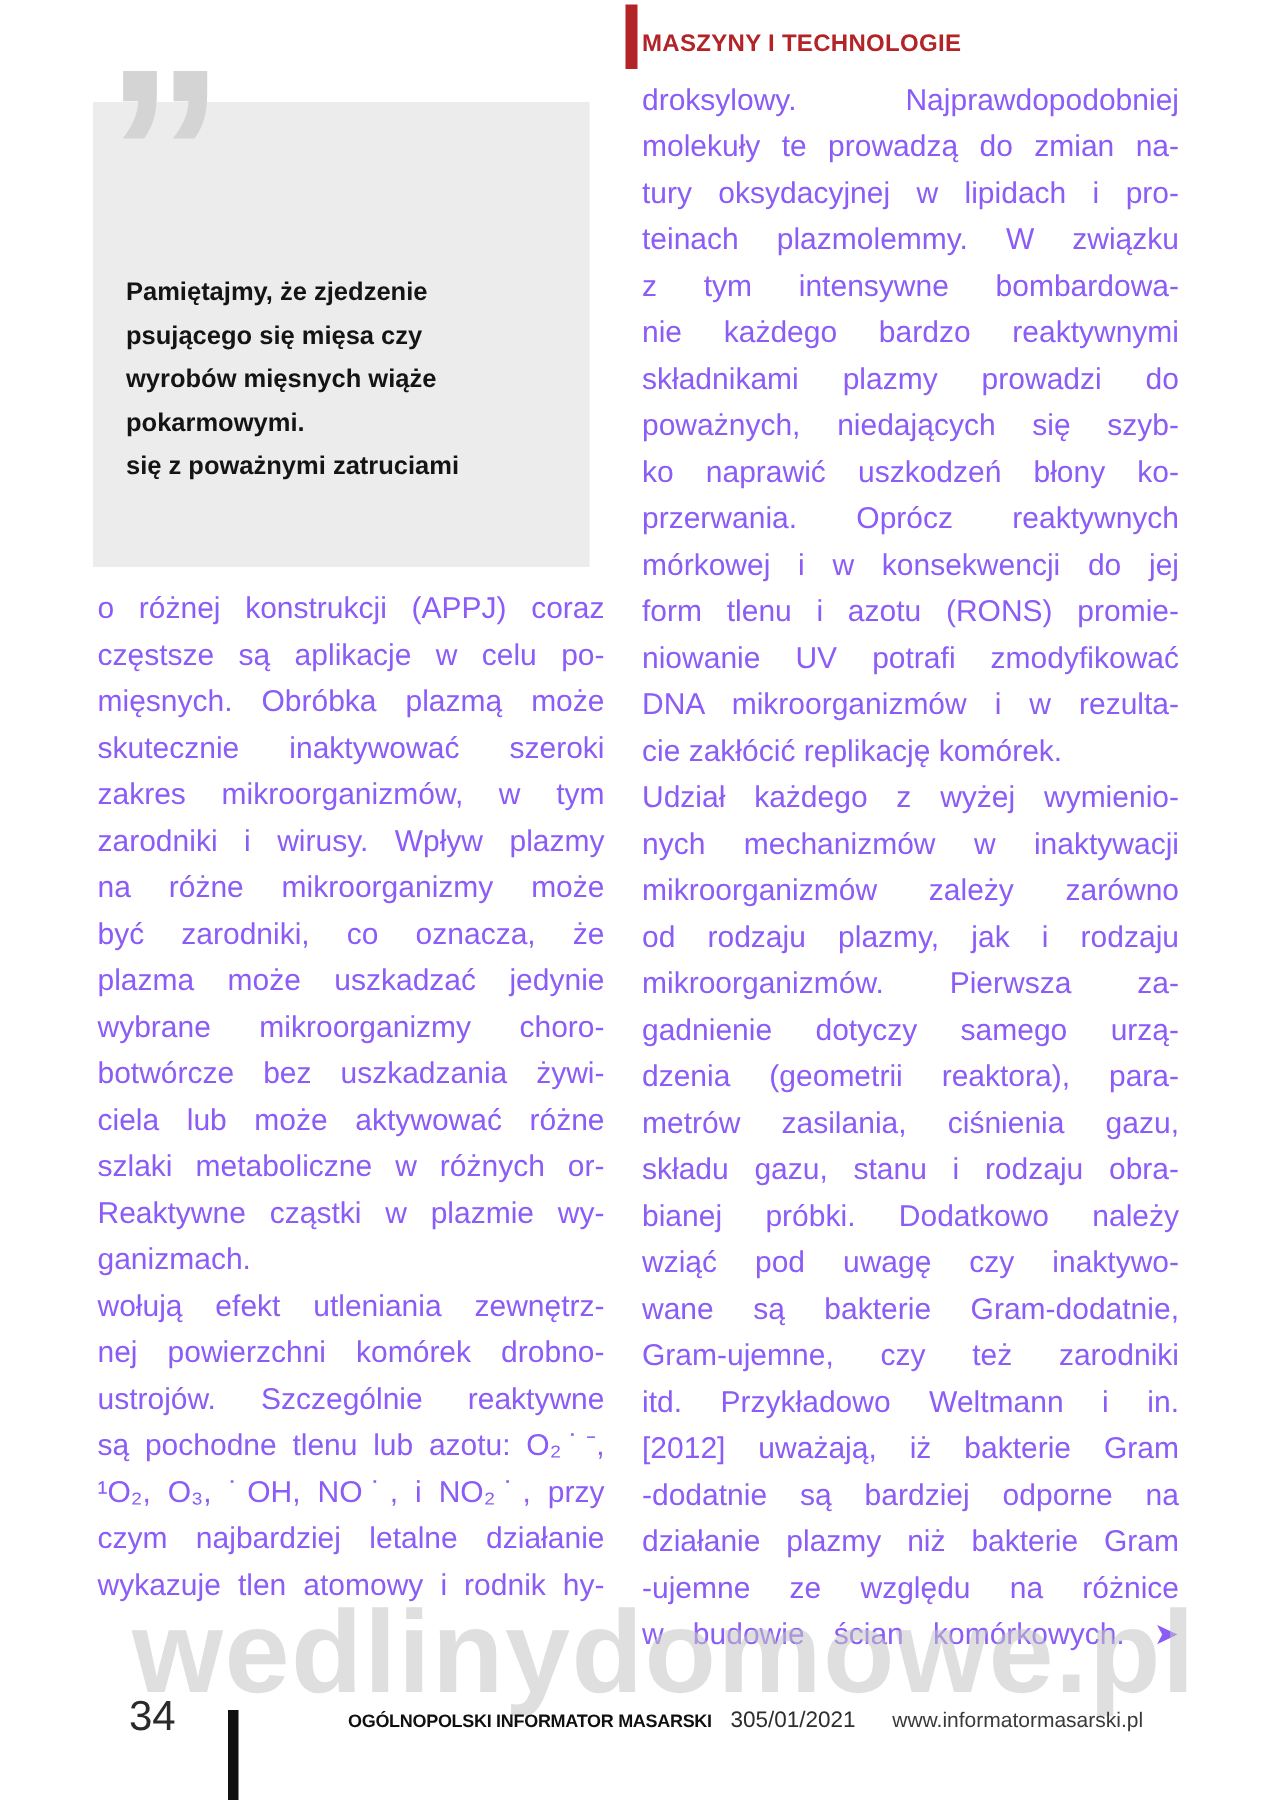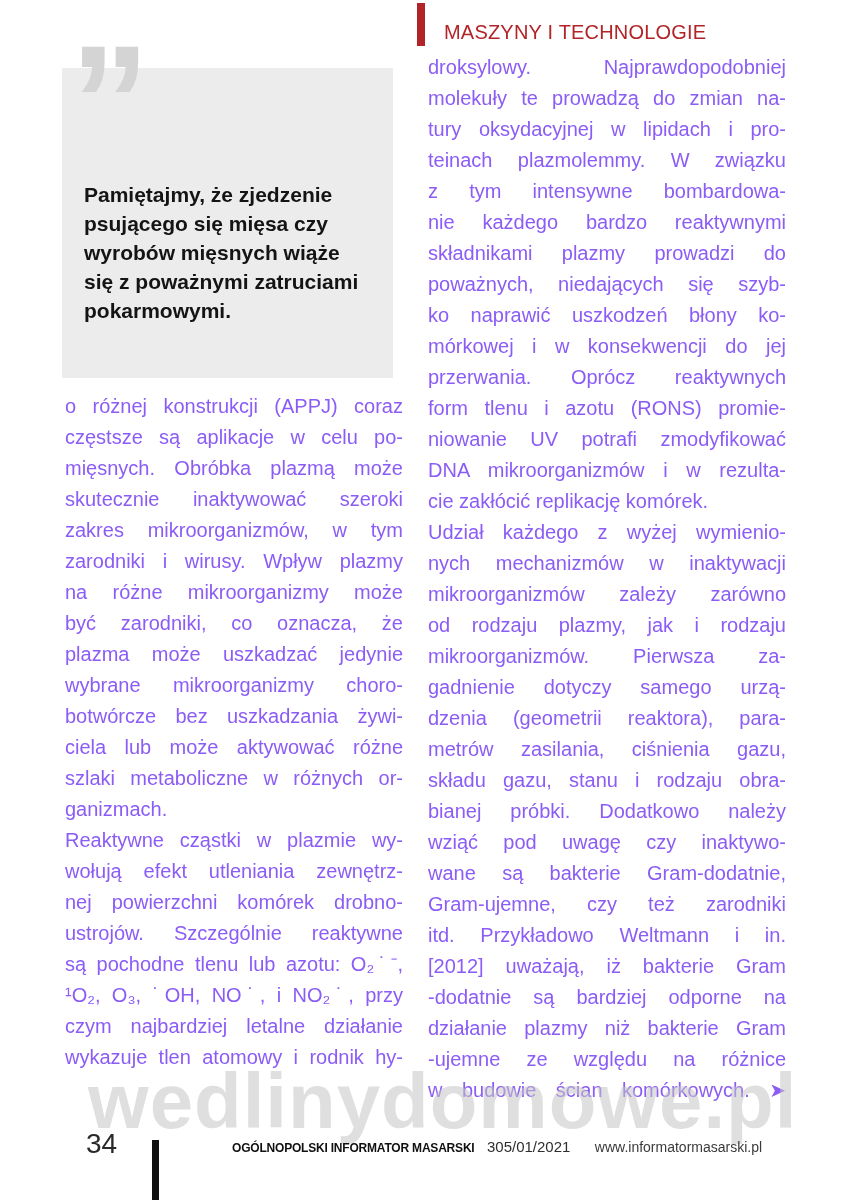--- a/index.html
+++ b/index.html
@@ -3,31 +3,31 @@
 <meta charset="utf-8">
 <style>
   html,body { margin:0; padding:0; background:#ffffff; }
   .page {
     position:relative; width:843px; height:1200px; background:#ffffff;
     font-family:"Liberation Sans", sans-serif; overflow:hidden; color:#1d1d1d;
   }
   
   .accent-bar { position:absolute; left:417px; top:3px; width:8px; height:43px; background:var(--accent,#b22428); }
   .section-title {
-    position:absolute; left:444px; top:21px; font-size:20px; font-weight:normal;
+    position:absolute; left:428px; top:21px; font-size:16px; font-weight:bold;
     color:var(--accent,#b22428); letter-spacing:0.2px; white-space:nowrap;
   }
   
   .quote-box { position:absolute; left:62px; top:68px; width:331px; height:310px; background:var(--boxgray,#ececec); }
   .quote-mark {
     position:absolute; left:8px; top:-46px; font-size:160px; line-height:1;
     color:#d4d4d4; font-weight:bold; font-family:"Liberation Sans", sans-serif;
   }
   .quote-text { position:absolute; left:22px; top:112px; }
-  .qline { font-size:21px; font-weight:bold; line-height:29px; color:#141414; white-space:nowrap; }
+  .qline { font-size:17px; font-weight:bold; line-height:29px; color:#141414; white-space:nowrap; }
   
   .col { position:absolute; z-index:2; }
   .col-left  { left:65px;  top:391px; width:338px; }
   .col-right { left:428px; top:52px;  width:358px; }
   .bodyline {
     font-size:20px; line-height:31px; color:#8b5cf6;
     text-align:justify; text-align-last:justify; white-space:nowrap;
   }
   .bodyline.pend { text-align-last:left; }
   
@@ -51,61 +51,61 @@
 
   <div class="accent-bar"></div>
   <div class="section-title">MASZYNY I TECHNOLOGIE</div>
 
   <div class="quote-box">
     <div class="quote-mark">”</div>
     <div class="quote-text">
         <div class="qline">Pamiętajmy, że zjedzenie</div>
         <div class="qline">psującego się mięsa czy</div>
         <div class="qline">wyrobów mięsnych wiąże</div>
+        <div class="qline">pokarmowymi.</div>
         <div class="qline">się z poważnymi zatruciami</div>
-        <div class="qline">pokarmowymi.</div>
       </div>
   </div>
 
   <div class="col col-left">
       <div class="bodyline">o różnej konstrukcji (APPJ) coraz</div>
       <div class="bodyline">częstsze są aplikacje w celu po-</div>
       <div class="bodyline">mięsnych. Obróbka plazmą może</div>
       <div class="bodyline">skutecznie inaktywować szeroki</div>
       <div class="bodyline">zakres mikroorganizmów, w tym</div>
       <div class="bodyline">zarodniki i wirusy. Wpływ plazmy</div>
       <div class="bodyline">na różne mikroorganizmy może</div>
       <div class="bodyline">być zarodniki, co oznacza, że</div>
       <div class="bodyline">plazma może uszkadzać jedynie</div>
       <div class="bodyline">wybrane mikroorganizmy choro-</div>
       <div class="bodyline">botwórcze bez uszkadzania żywi-</div>
       <div class="bodyline">ciela lub może aktywować różne</div>
       <div class="bodyline">szlaki metaboliczne w różnych or-</div>
+      <div class="bodyline">Reaktywne cząstki w plazmie wy-</div>
       <div class="bodyline pend">ganizmach.</div>
-      <div class="bodyline">Reaktywne cząstki w plazmie wy-</div>
       <div class="bodyline">wołują efekt utleniania zewnętrz-</div>
       <div class="bodyline">nej powierzchni komórek drobno-</div>
       <div class="bodyline">ustrojów. Szczególnie reaktywne</div>
       <div class="bodyline">są pochodne tlenu lub azotu: O₂˙⁻,</div>
       <div class="bodyline">¹O₂, O₃, ˙OH, NO˙, i NO₂˙, przy</div>
       <div class="bodyline">czym najbardziej letalne działanie</div>
       <div class="bodyline">wykazuje tlen atomowy i rodnik hy-</div>
     </div>
   <div class="col col-right">
       <div class="bodyline">droksylowy. Najprawdopodobniej</div>
       <div class="bodyline">molekuły te prowadzą do zmian na-</div>
       <div class="bodyline">tury oksydacyjnej w lipidach i pro-</div>
       <div class="bodyline">teinach plazmolemmy. W związku</div>
       <div class="bodyline">z tym intensywne bombardowa-</div>
       <div class="bodyline">nie każdego bardzo reaktywnymi</div>
       <div class="bodyline">składnikami plazmy prowadzi do</div>
       <div class="bodyline">poważnych, niedających się szyb-</div>
       <div class="bodyline">ko naprawić uszkodzeń błony ko-</div>
+      <div class="bodyline">przerwania. Oprócz reaktywnych</div>
       <div class="bodyline">mórkowej i w konsekwencji do jej</div>
-      <div class="bodyline">przerwania. Oprócz reaktywnych</div>
       <div class="bodyline">form tlenu i azotu (RONS) promie-</div>
       <div class="bodyline">niowanie UV potrafi zmodyfikować</div>
       <div class="bodyline">DNA mikroorganizmów i w rezulta-</div>
       <div class="bodyline pend">cie zakłócić replikację komórek.</div>
       <div class="bodyline">Udział każdego z wyżej wymienio-</div>
       <div class="bodyline">nych mechanizmów w inaktywacji</div>
       <div class="bodyline">mikroorganizmów zależy zarówno</div>
       <div class="bodyline">od rodzaju plazmy, jak i rodzaju</div>
       <div class="bodyline">mikroorganizmów. Pierwsza za-</div>
       <div class="bodyline">gadnienie dotyczy samego urzą-</div>

